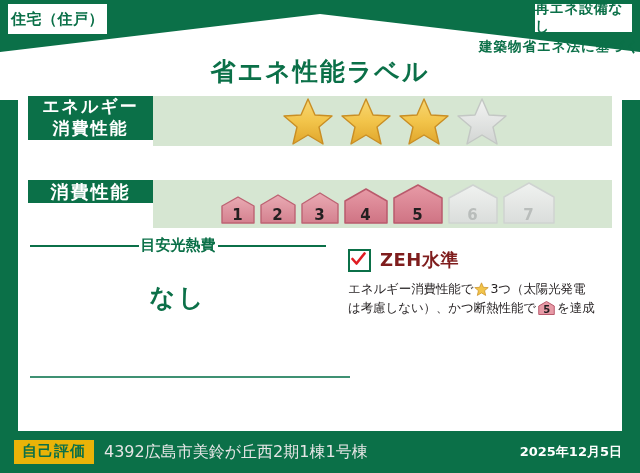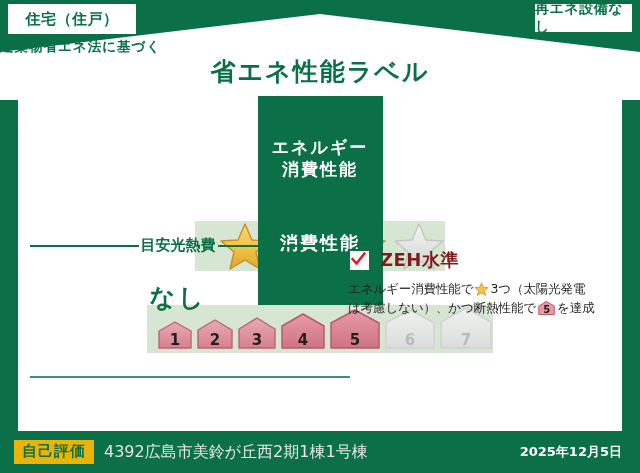--- a/index.html
+++ b/index.html
@@ -14,38 +14,38 @@
 
   
   .badge{
     position:absolute;
     background:#ffffff;
     color:#0b7048;
     font-weight:bold;
     display:flex;align-items:center;justify-content:center;
     letter-spacing:.5px;
   }
-  #badge-left{left:8px;top:4px;width:128px;height:30px;font-size:15px;}
+  #badge-left{left:8px;top:4px;width:99px;height:30px;font-size:15px;}
   #badge-right{right:8px;top:4px;width:97px;height:28px;font-size:14px;}
 
   
   #roof-wrap{position:absolute;left:0;top:0;width:640px;height:100px;}
   #roof-wrap svg{display:block;}
 
   
   #panel{
     position:absolute;
     left:18px;top:88px;right:18px;bottom:42px;
     background:#ffffff;
   }
 
   
   .rating-row{
     position:absolute;left:10px;right:10px;
-    display:flex;align-items:center;flex-direction:column;
+    display:flex;align-items:flex-start;
   }
   #row-energy{top:8px;height:78px;}
   #row-insul{top:92px;height:50px;}
 
   .row-label{
     background:#0b7048;color:#fff;font-weight:bold;
     display:flex;flex-direction:column;align-items:center;justify-content:center;
     width:125px;flex:0 0 125px;
     line-height:1.28;
     letter-spacing:2px;
@@ -138,21 +138,21 @@
   <div id="roof-wrap">
     <svg width="640" height="100" viewBox="0 0 640 100">
       <polygon points="0,100 0,52 320,14 640,52 640,100" fill="#ffffff"></polygon>
       <polygon points="18,100 18,88 622,88 622,100" fill="#ffffff"></polygon>
     </svg>
   </div>
 
   <div class="badge" id="badge-left">住宅（住戸）</div>
   <div class="badge" id="badge-right">再エネ設備なし</div>
 
-  <div style="position:absolute;left:0;right:0;top:38px;text-align:left;color:#0b7048;font-weight:bold;font-size:13.5px;letter-spacing:1px;">建築物省エネ法に基づく</div>
+  <div style="position:absolute;left:0;right:0;top:38px;text-align:right;color:#0b7048;font-weight:bold;font-size:13.5px;letter-spacing:1px;">建築物省エネ法に基づく</div>
   <div style="position:absolute;left:0;right:0;top:55px;text-align:center;color:#0b7048;font-weight:bold;font-size:25px;letter-spacing:2px;">省エネ性能ラベル</div>
 
   <div id="panel">
 
     <div class="rating-row" id="row-energy">
       <div class="row-label">
         <span>エネルギー</span>
         <span>消費性能</span>
       </div>
       <div class="row-body">

